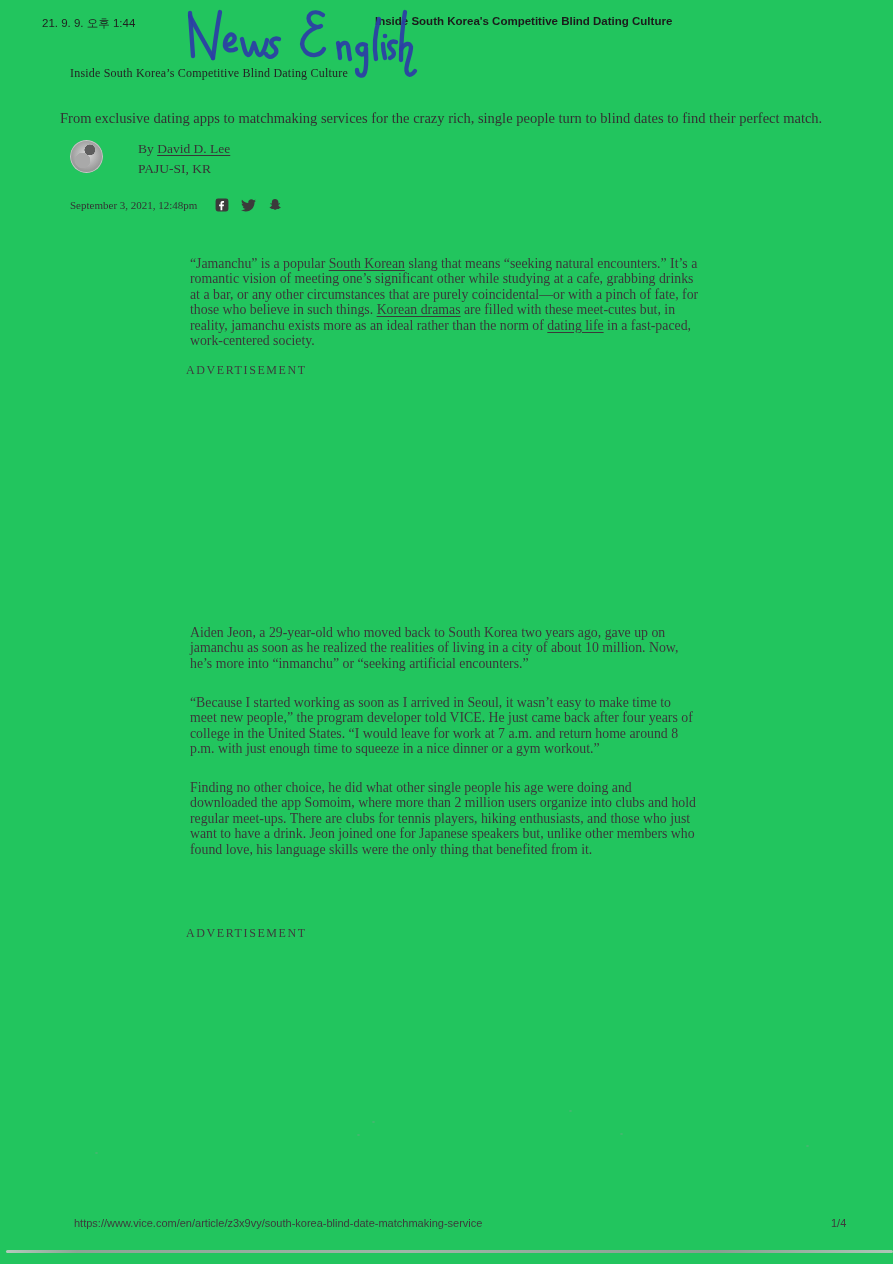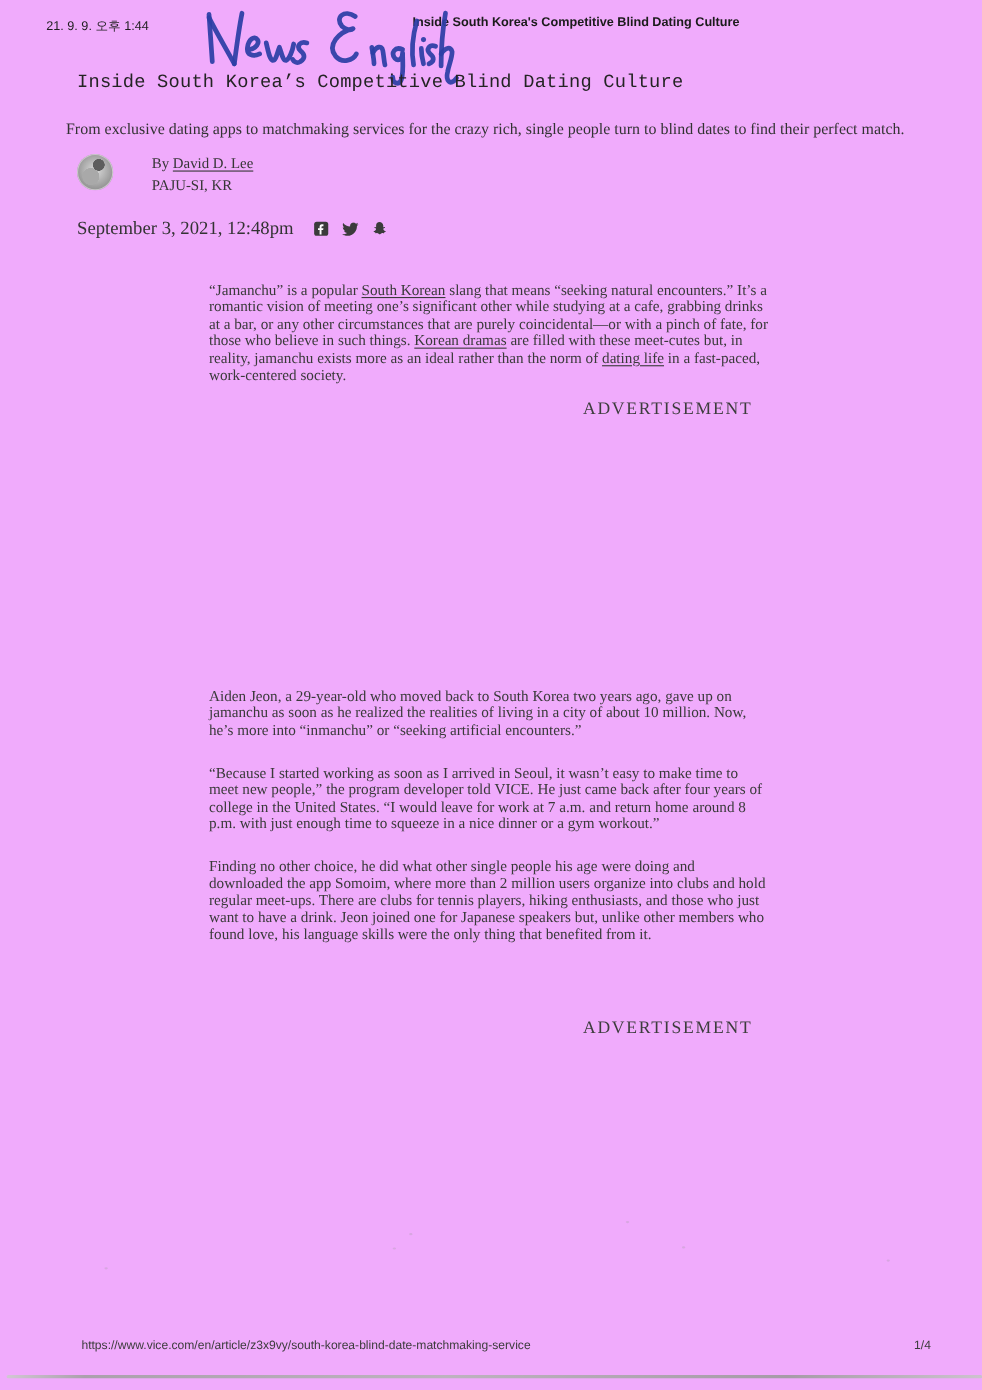--- a/index.html
+++ b/index.html
@@ -1,67 +1,67 @@
 <!DOCTYPE html>
 <html><head>
 <meta charset="utf-8">
 <style>
   html,body{margin:0;padding:0;background:#e9e9e9;}
   .page{
     position:relative; width:893px; height:1264px; margin:0 auto;
-    background:#f0abfc; overflow:hidden;
+    background:#22c55e; overflow:hidden;
     font-family:"Liberation Serif", serif; color:#3a3a3a;
   }
   
   .hdr-date{
     position:absolute; left:42px; top:16px;
     font-family:"Liberation Sans", sans-serif; font-size:11.5px; color:#1f1f1f;
   }
   .hdr-title{
     position:absolute; left:375px; top:15px;
     font-family:"Liberation Sans", sans-serif; font-size:11.5px; font-weight:bold; color:#1b1b1b;
   }
   
   .handwriting{ position:absolute; left:180px; top:2px; width:240px; height:80px; }
   .handwriting path{ fill:none; stroke:#2c3ea6; stroke-width:4.3; stroke-linecap:round; stroke-linejoin:round; opacity:.93; }
   .handwriting circle{ fill:#2c3ea6; opacity:.93; }
   
   .art-title{
     position:absolute; left:70px; top:66px;
-    font-size:17px; color:#242424; letter-spacing:.2px;font-family:Liberation Mono, monospace;
+    font-size:12px; color:#242424; letter-spacing:.2px;
   }
   .art-subtitle{
     position:absolute; left:60px; top:110px; width:775px;
     font-size:14.5px; color:#333;
   }
   .avatar{
     position:absolute; left:70px; top:140px; width:33px; height:33px; border-radius:50%;
     background:
       radial-gradient(circle at 60% 30%, #5e5e5e 0 17%, rgba(0,0,0,0) 18%),
       radial-gradient(circle at 38% 62%, #a9a9a9 0 26%, rgba(0,0,0,0) 27%),
       radial-gradient(circle at 50% 45%, #dcdcdc 0%, #9c9c9c 62%, #787878 100%);
     box-shadow: inset 0 0 0 1px #c9c9c9;
   }
   .byline{ position:absolute; left:112px; top:139px; font-size:13.5px; color:#363636; line-height:20px;margin-left:26px; }
   .byline .author{ text-decoration:underline; text-underline-offset:2px; cursor:pointer; }
   .pubrow{
-    position:absolute; left:70px; top:198px; font-size:17px; color:#333;
+    position:absolute; left:70px; top:198px; font-size:11px; color:#333;
     display:flex; align-items:center;
   }
   .pubrow .share{ display:flex; align-items:center; gap:12px; margin-left:18px; }
   .pubrow .share svg{ display:block; }
   
   .para{
     position:absolute; left:190px; width:509px;
     font-size:13.8px; line-height:15.5px; color:#3a3a3a; text-align:left;
   }
   .body-link{ color:inherit; text-decoration:underline; text-underline-offset:2px; cursor:pointer; }
   .ad{
-    position:absolute; left:175px; width:509px; text-align:right;
-    font-size:16px; letter-spacing:1.6px; color:#3d3d3d;
+    position:absolute; left:186px; width:509px; text-align:left;
+    font-size:12px; letter-spacing:1.6px; color:#3d3d3d;
   }
   
   .ftr-url{
     position:absolute; left:42px; top:1217px;
     font-family:"Liberation Sans", sans-serif; font-size:11px; color:#3c3c3c;margin-left:32px;
   }
   .ftr-page{
     position:absolute; left:831px; top:1217px;
     font-family:"Liberation Sans", sans-serif; font-size:11px; color:#3c3c3c;
   }

